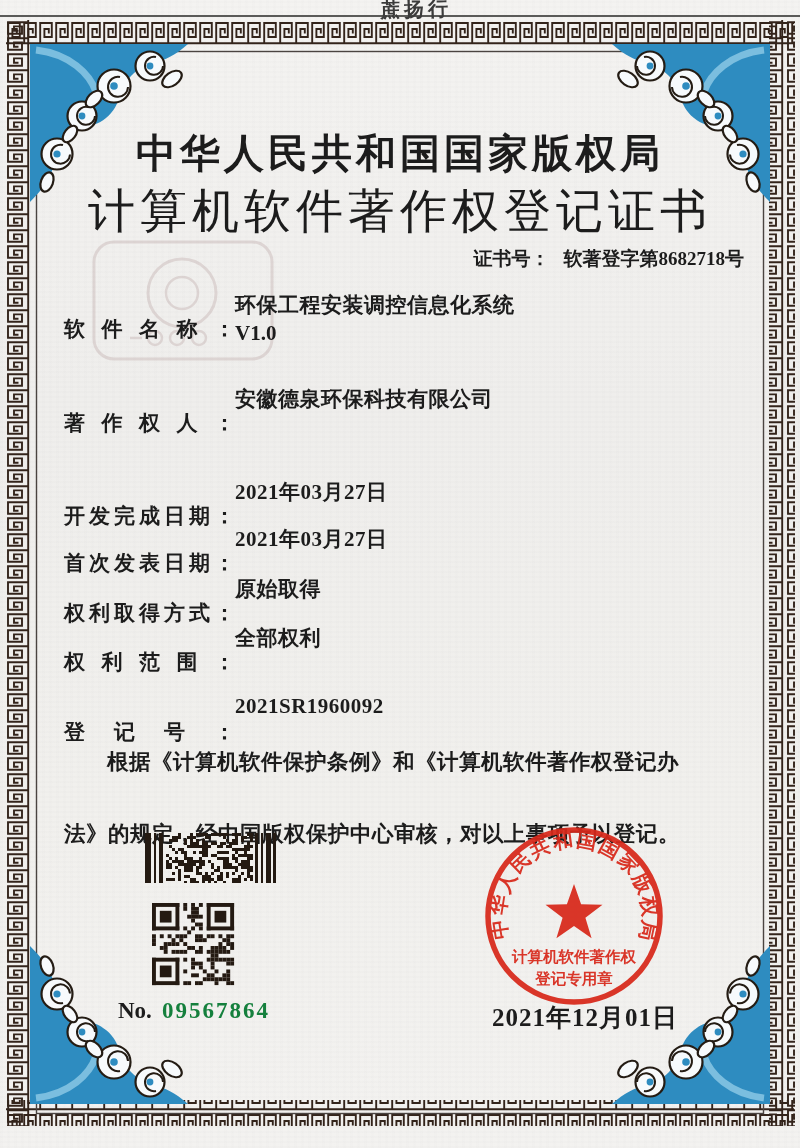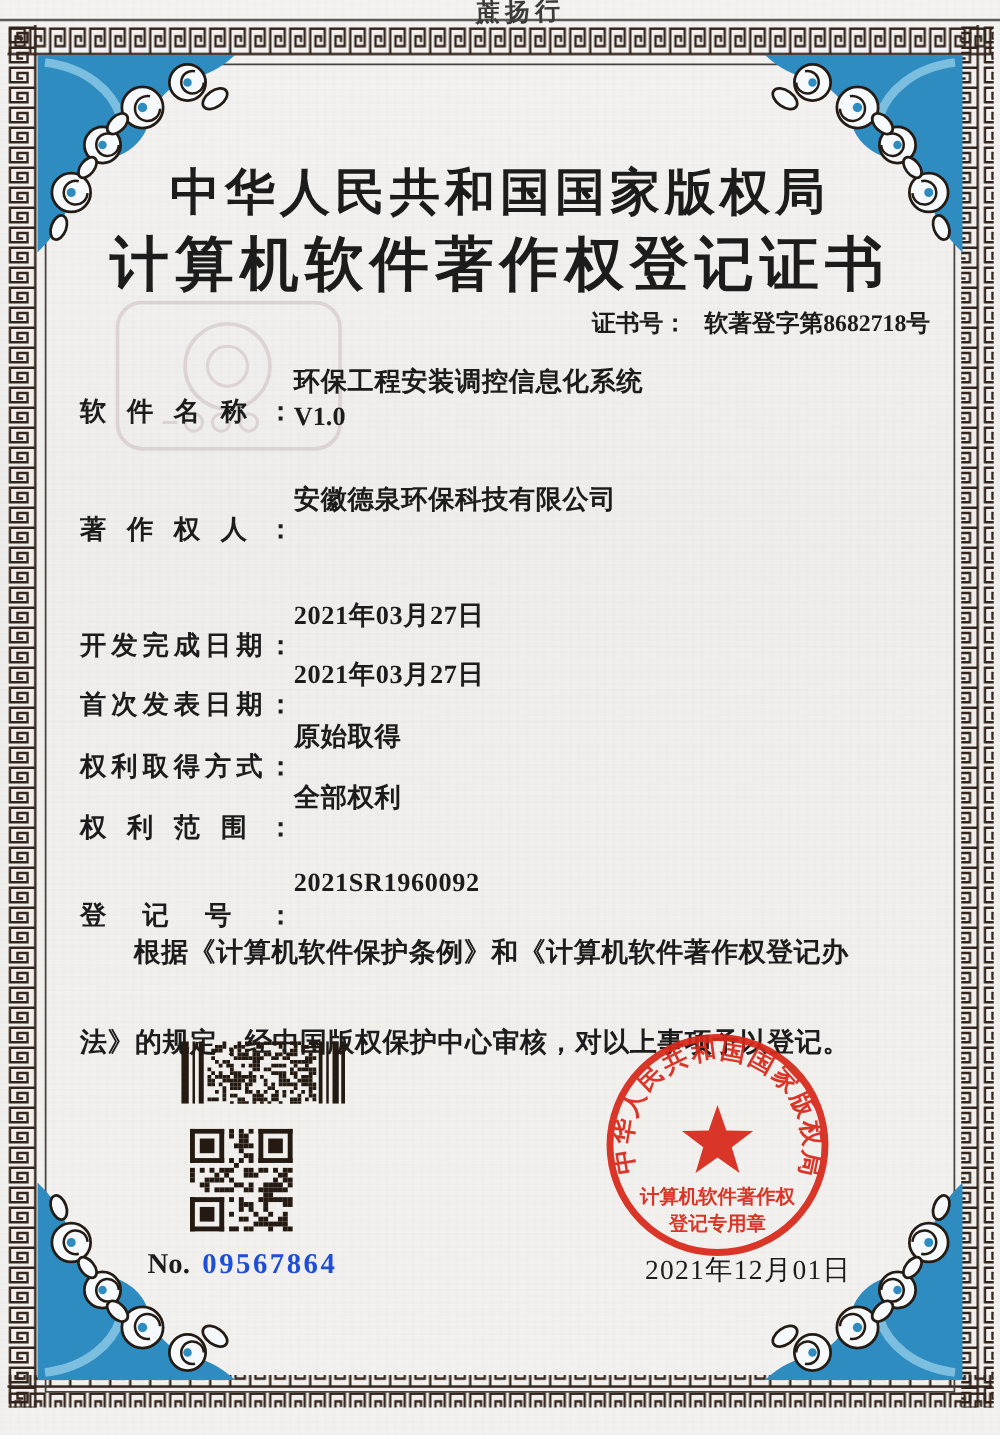--- a/index.html
+++ b/index.html
@@ -11,32 +11,32 @@
   body::before{
     content:"";position:absolute;inset:0;pointer-events:none;
     background:repeating-linear-gradient(0deg,rgba(90,90,100,0.014) 0 2px,transparent 2px 5px),
                repeating-linear-gradient(90deg,rgba(90,90,100,0.012) 0 3px,transparent 3px 7px);
   }
   .abs{position:absolute;}
   .topline{top:15px;left:0;width:800px;height:2px;background:#5a5a58;}
   .note{top:-4px;left:380px;font-size:20px;font-weight:600;color:#3b3b3b;
         font-family:"DejaVu Sans",sans-serif;transform:rotate(-1.5deg);letter-spacing:4px;}
   .authority{top:126px;left:0;width:100%;text-align:center;font-size:40px;font-weight:bold;letter-spacing:4px;}
-  .cert-title{top:180px;left:0;width:100%;text-align:center;font-size:47px;font-weight:bold;letter-spacing:5px;}
+  .cert-title{top:180px;left:0;width:100%;text-align:center;font-size:47px;font-weight:normal;letter-spacing:5px;}
   .certno{top:246px;right:56px;font-size:19px;font-weight:bold;}
   .certno .v{margin-left:14px;}
   .row{left:64px;font-size:21px;font-weight:bold;}
   .lbl{display:inline-block;width:171px;text-align:justify;text-align-last:justify;vertical-align:top;margin-top:24px;}
   .val{display:inline-block;vertical-align:top;letter-spacing:0.5px;}
   .ver{left:235px;font-size:21px;font-weight:bold;}
   .para{top:726px;left:64px;width:650px;font-size:21.5px;line-height:72px;
         font-weight:600;text-indent:2em;letter-spacing:0.5px;}
   .serial{top:998px;left:118px;font-size:23px;font-weight:bold;}
-  .serial .num{color:#1d4ed8;letter-spacing:2px;margin-left:10px;margin-top:28px;}
-  .seal-date{top:1001px;left:516px;font-size:22px;font-weight:normal;letter-spacing:1px;}
+  .serial .num{color:#15803d;letter-spacing:2px;margin-left:10px;margin-top:28px;}
+  .seal-date{top:1001px;left:492px;font-size:25px;font-weight:bold;letter-spacing:1px;}
   .wm{opacity:0.3;}
   svg{display:block;}
 </style>
 </head>
 <body>
 
 <svg class="abs" style="top:0;left:0" width="800" height="1148" viewBox="0 0 800 1148" aria-hidden="true">
   <defs>
     <pattern id="mh" x="6" y="20" width="16" height="26" patternUnits="userSpaceOnUse">
       <path d="M0,23.2 H16 M2.2,23.2 V3 H13.8 V17 H6.4 V9 H10.8 V13.5" fill="none" stroke="#33241b" stroke-width="1.9"></path>

